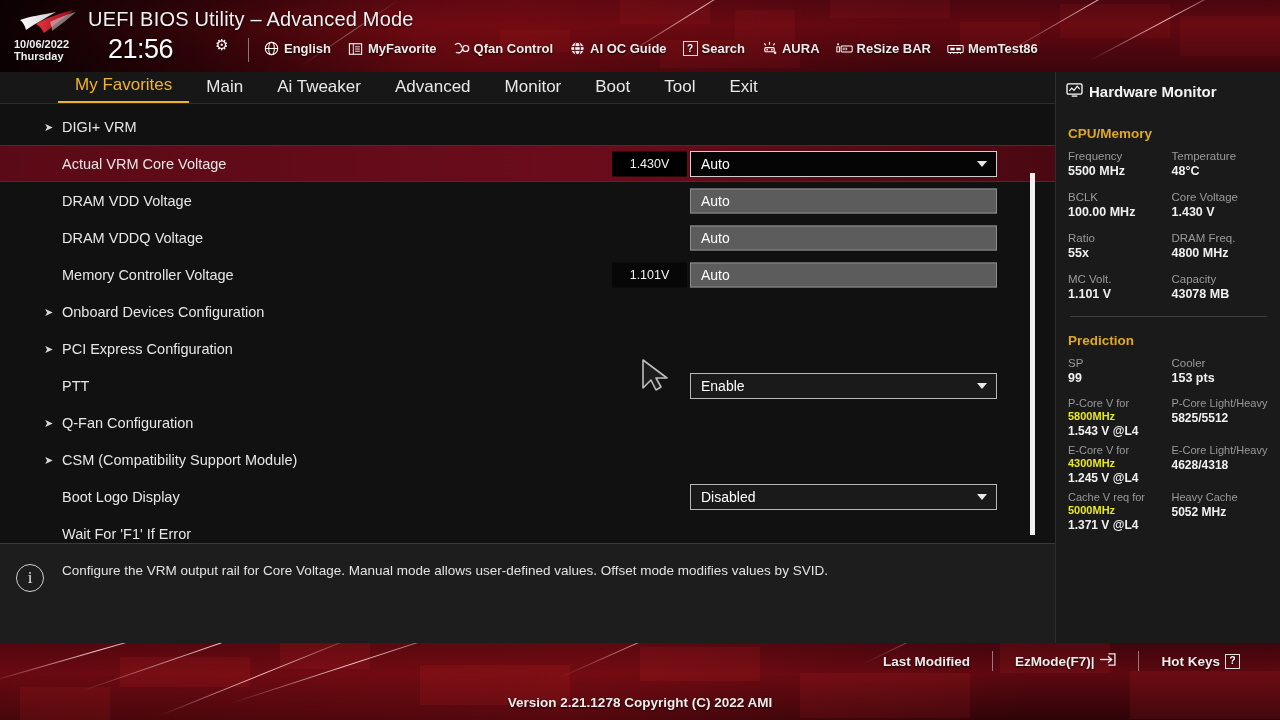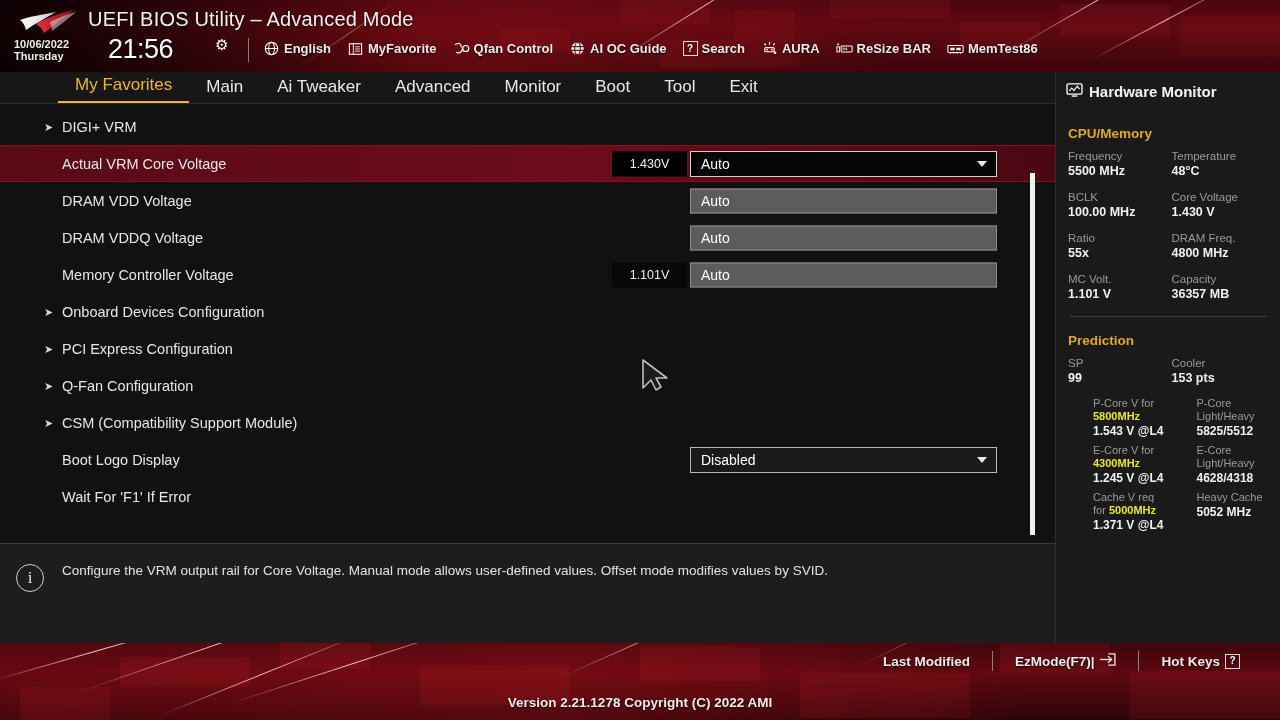--- a/index.html
+++ b/index.html
@@ -242,21 +242,21 @@
   }
   .hm-grid { display:grid; grid-template-columns: 1fr 1fr; column-gap: 6px; }
   .hm-cell { margin-bottom: 11px; }
   .hm-k { font-size: 11.5px; color: #9a9a9a; line-height: 14px; }
   .hm-v { font-size: 12.5px; color: #f0f0f0; font-weight: bold; line-height: 16px; }
   .hm-hr {
     height: 1px; background: #3d3d3d;
     margin: 3px 2px 10px 2px;
   }
   .hm-k .hz { color: #e8e81e; font-weight: bold; }
-  .hm-tight .hm-cell { margin-bottom: 4px; margin-left: 25px; }
+  .hm-tight .hm-cell { margin-bottom: 4px; }
   .hm-tight .hm-k { font-size: 11px; line-height: 13px; }
   .hm-tight .hm-v { font-size: 12px; line-height: 17px; }
 
   
   .bottom {
     position:absolute; left:0; top: 643px;
     width: 1280px; height: 77px;
     overflow:hidden;
     background:
       linear-gradient(120deg, rgba(140,12,20,0.25) 0%, rgba(170,18,24,0.3) 45%, rgba(80,5,10,0) 80%),
@@ -476,20 +476,27 @@
           </div>
         </div>
         <div class="row submenu">
           <span class="arrow">➤</span>
           <span class="label">Onboard Devices Configuration</span>
         </div>
         <div class="row submenu">
           <span class="arrow">➤</span>
           <span class="label">PCI Express Configuration</span>
         </div>
+        <div class="row item">
+          <span class="label">PTT</span>
+          <div class="ctl dropdown">
+            <span>Enable</span>
+            <span class="caret"></span>
+          </div>
+        </div>
         <div class="row submenu">
           <span class="arrow">➤</span>
           <span class="label">Q-Fan Configuration</span>
         </div>
         <div class="row submenu">
           <span class="arrow">➤</span>
           <span class="label">CSM (Compatibility Support Module)</span>
         </div>
         <div class="row item">
           <span class="label">Boot Logo Display</span>
@@ -548,21 +555,21 @@
           <div class="hm-cell">
             <div class="hm-k">DRAM Freq.</div>
             <div class="hm-v">4800 MHz</div>
           </div>
           <div class="hm-cell">
             <div class="hm-k">MC Volt.</div>
             <div class="hm-v">1.101 V</div>
           </div>
           <div class="hm-cell">
             <div class="hm-k">Capacity</div>
-            <div class="hm-v">36357 MB</div>
+            <div class="hm-v">43078 MB</div>
           </div>
         </div>
         <div class="hm-hr"></div>
         <div class="hm-section">Prediction</div>
         <div class="hm-grid">
           <div class="hm-cell">
             <div class="hm-k">SP</div>
             <div class="hm-v">99</div>
           </div>
           <div class="hm-cell">

